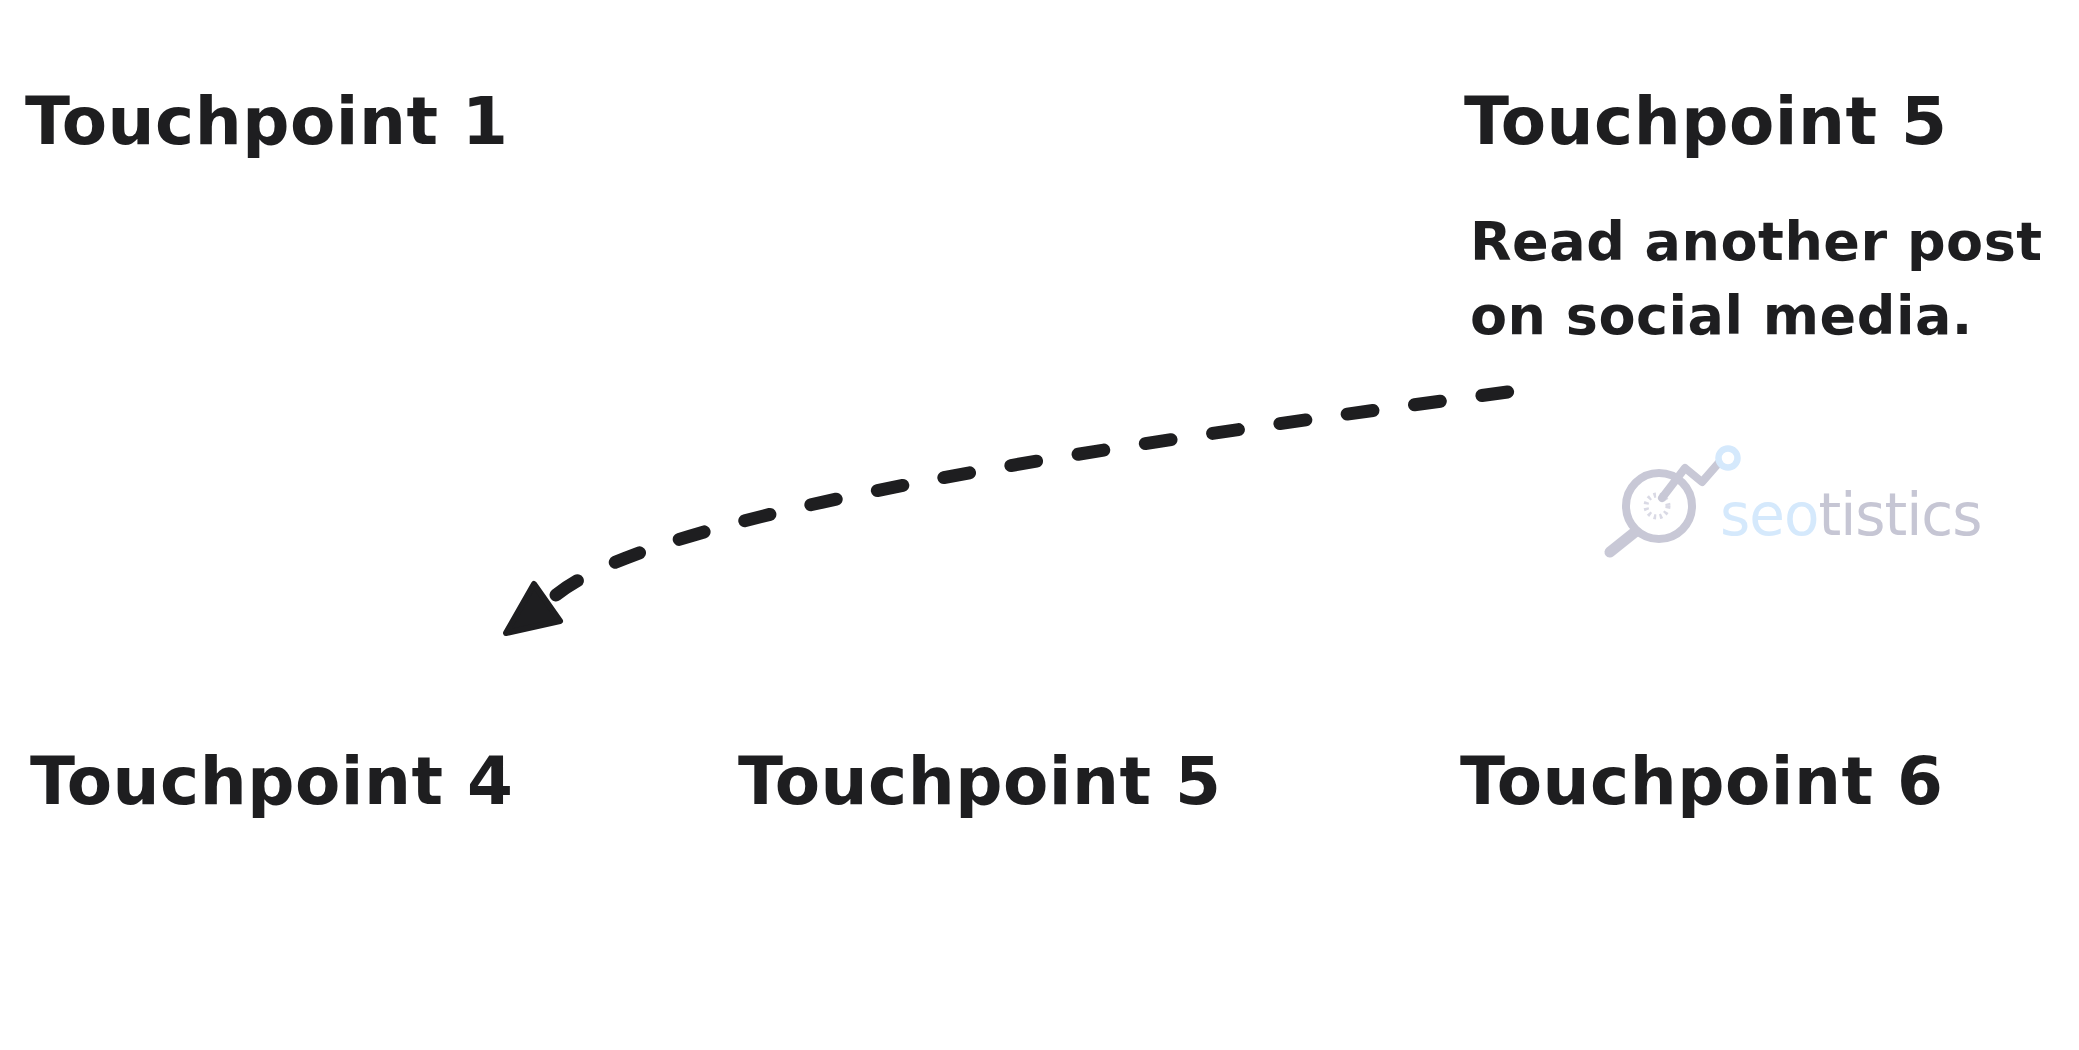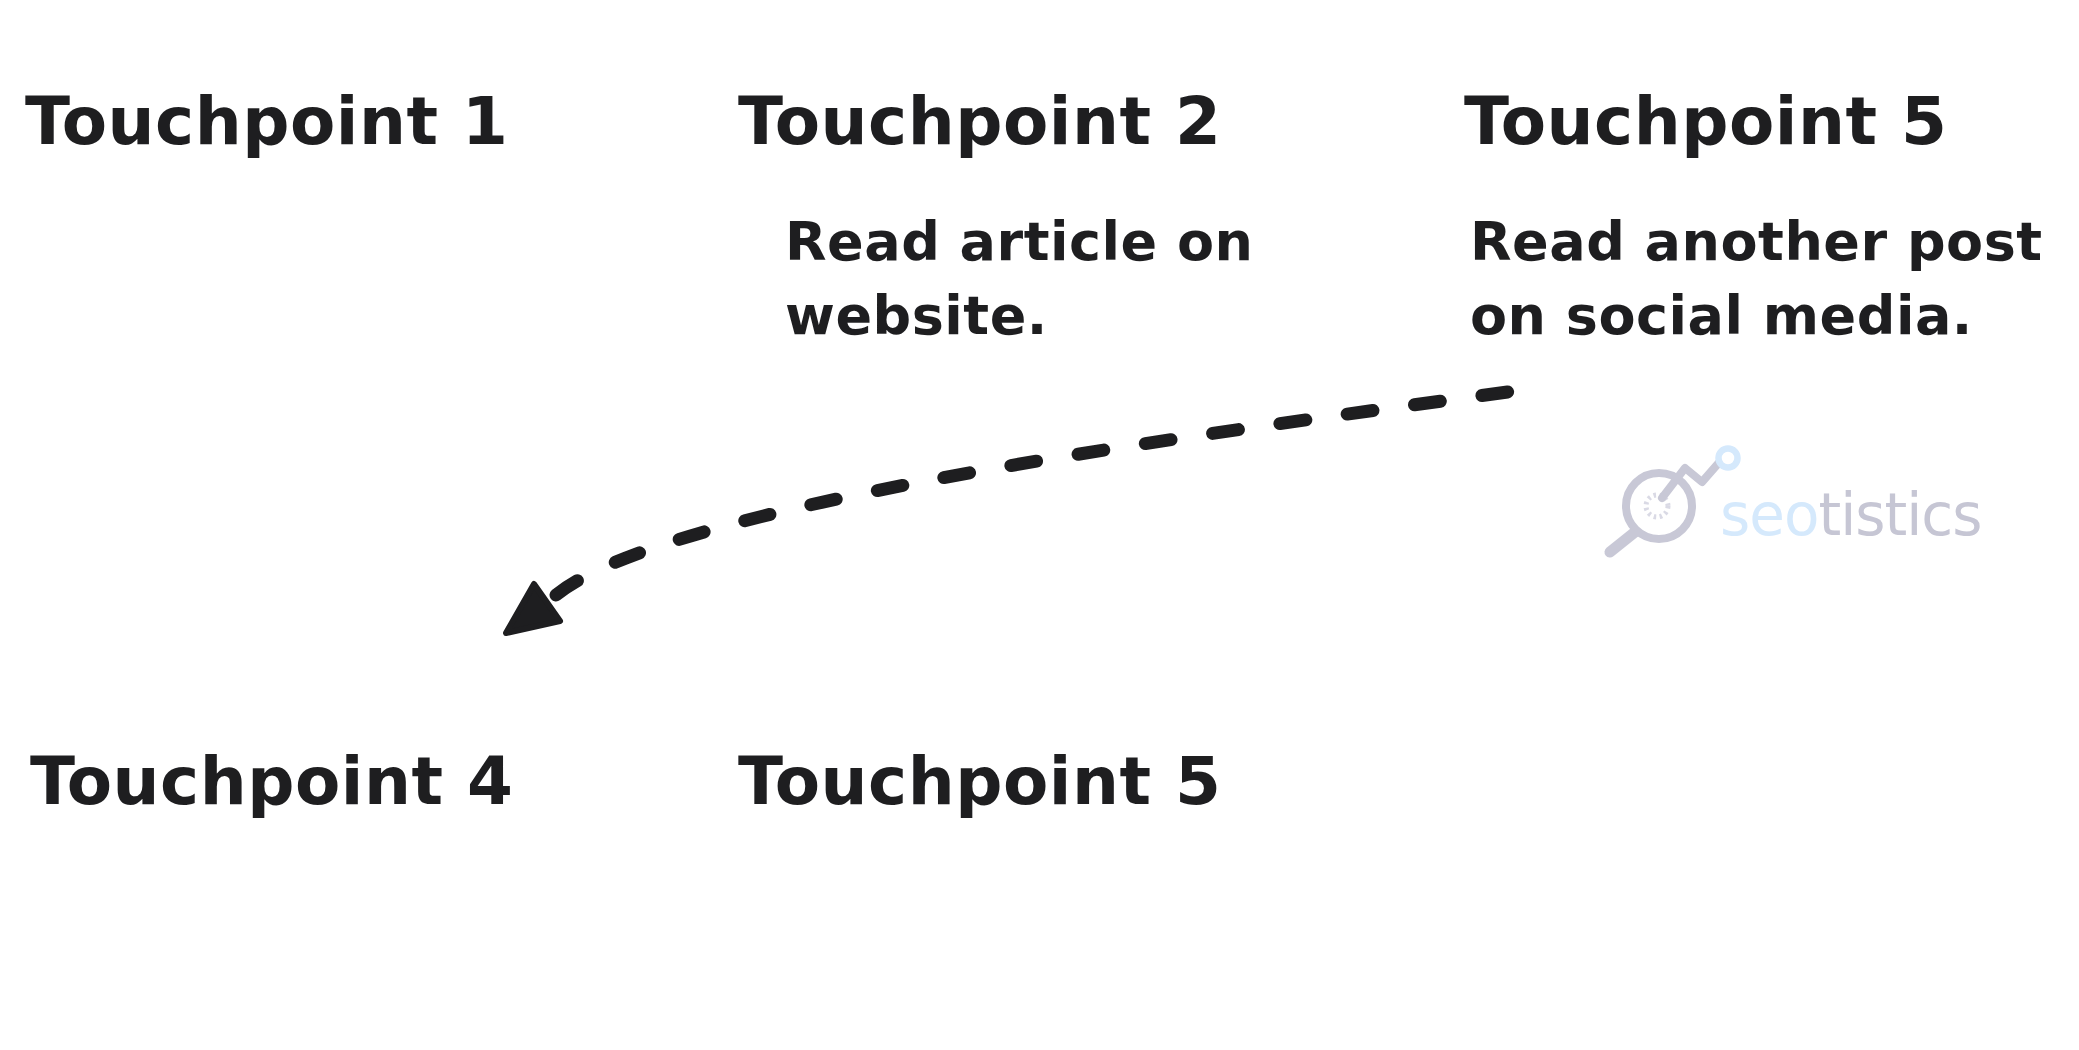--- a/index.html
+++ b/index.html
@@ -63,26 +63,24 @@
       <line class="lg-handle" x1="39" y1="96" x2="14" y2="116"></line>
       <circle class="lg-dotted" cx="61" cy="70" r="11"></circle>
       <polyline class="lg-stroke" points="66,62 89,32 106,46 127,22"></polyline>
       <circle class="lg-blue-dot" cx="132" cy="22" r="9.5"></circle>
     </g>
     <text class="lg-text" x="124" y="99"><tspan class="lg-seo">seo</tspan><tspan class="lg-rest">tistics</tspan></text>
   </svg>
 
   <div id="t1" class="tp-title">Touchpoint 1</div>
 
-  <div id="t2" class="tp-title">Touchpoint 2</div>
-  <div id="d2" class="tp-desc">Read article on
-website.</div>
 
   <div id="t3" class="tp-title">Touchpoint 5</div>
   <div id="d3" class="tp-desc">Read another post
 on social media.</div>
 
   <div id="t4" class="tp-title">Touchpoint 4</div>
 
   <div id="t5" class="tp-title">Touchpoint 5</div>
 
+  <div id="t6" class="tp-title">Touchpoint 6</div>
 
 </div>
 
 </body></html>

